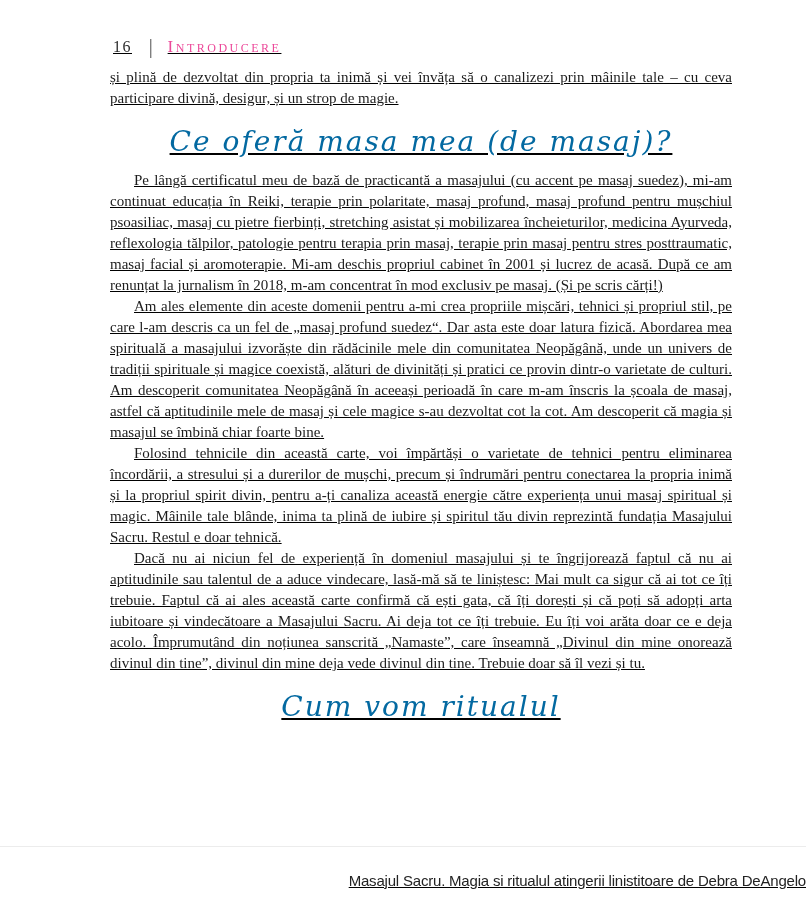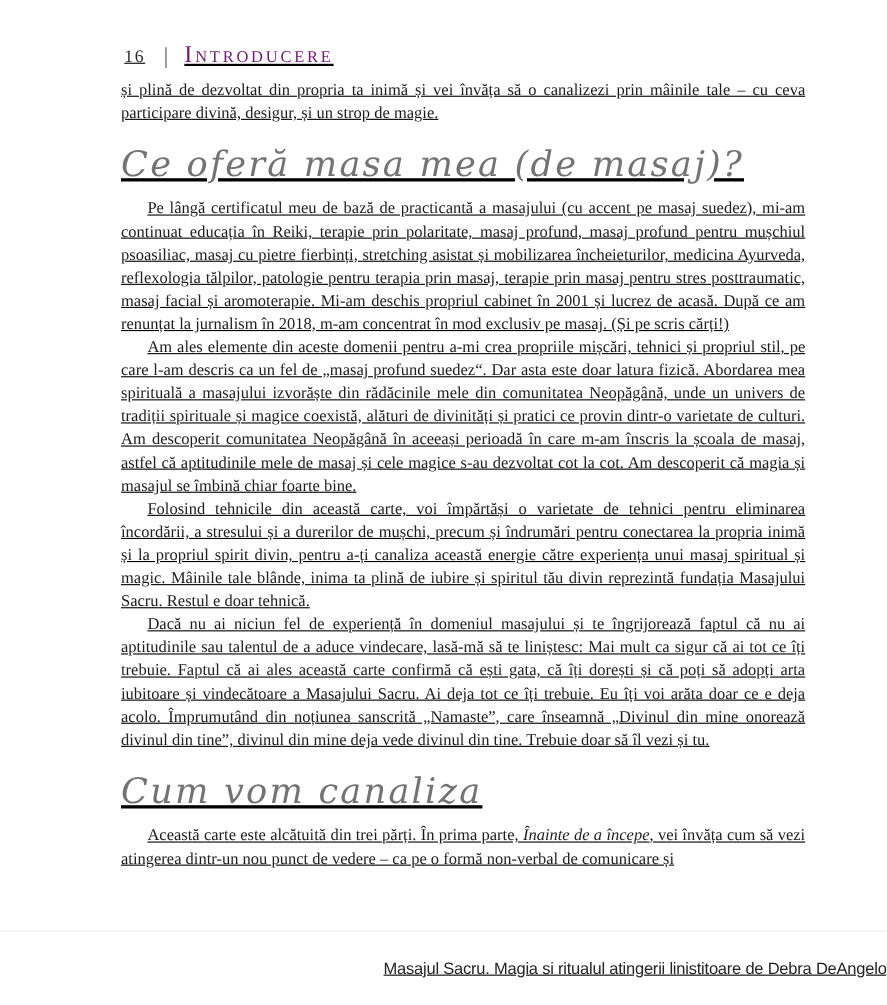--- a/index.html
+++ b/index.html
@@ -34,40 +34,40 @@
   }
   .sep {
     font-size: 18px;
     font-weight: 300;
     color: #3a3a3a;
     margin: 0 15px 0 17px;
     transform: scaleY(1.15);
   }
   .chapter {
     font-variant: small-caps;
-    font-size: 22px;
+    font-size: 17px;
     letter-spacing: 2.5px;
-    color: #701a75;
+    color: #ec4899;
   }
   .para {
     font-size: 15px;
     line-height: 21px;
     text-align: justify;
     margin: 0;
     color: var(--text, #1c1c1c);
   }
   .para.indent { text-indent: 24px; }
   .script-heading {
-    text-align: left;
+    text-align: center;
     font-family: "DejaVu Serif", serif;
     font-style: italic;
     font-weight: 400;
-    font-size: 32px;
+    font-size: 28px;
     letter-spacing: 2px;
-    color: #737373;
+    color: #0369a1;
     margin: 16px 0 12px 0;
   }
   .para i { font-style: italic; }
   .footer {
     height: 68px;
     border-top: 1px solid var(--divider, #ececec);
     display: flex;
     align-items: center;
     justify-content: flex-end;
     box-sizing: border-box;
@@ -91,20 +91,19 @@
       <span class="sep">|</span>
       <span class="chapter">Introducere</span>
     </div>
     <div id="page-body">
         <div class="para">și plină de dezvoltat din propria ta inimă și vei învăța să o canalizezi prin mâinile tale – cu ceva participare divină, desigur, și un strop de magie.</div>
         <div class="script-heading">Ce oferă masa mea (de masaj)?</div>
         <div class="para indent">Pe lângă certificatul meu de bază de practicantă a masajului (cu accent pe masaj suedez), mi-am continuat educația în Reiki, terapie prin polaritate, masaj profund, masaj profund pentru mușchiul psoasiliac, masaj cu pietre fierbinți, stretching asistat și mobilizarea încheieturilor, medicina Ayurveda, reflexologia tălpilor, patologie pentru terapia prin masaj, terapie prin masaj pentru stres posttraumatic, masaj facial și aromoterapie. Mi-am deschis propriul cabinet în 2001 și lucrez de acasă. După ce am renunțat la jurnalism în 2018, m-am concentrat în mod exclusiv pe masaj. (Și pe scris cărți!)</div>
         <div class="para indent">Am ales elemente din aceste domenii pentru a-mi crea propriile mișcări, tehnici și propriul stil, pe care l-am descris ca un fel de „masaj profund suedez“. Dar asta este doar latura fizică. Abordarea mea spirituală a masajului izvorăște din rădăcinile mele din comunitatea Neopăgână, unde un univers de tradiții spirituale și magice coexistă, alături de divinități și pratici ce provin dintr-o varietate de culturi. Am descoperit comunitatea Neopăgână în aceeași perioadă în care m-am înscris la școala de masaj, astfel că aptitudinile mele de masaj și cele magice s-au dezvoltat cot la cot. Am descoperit că magia și masajul se îmbină chiar foarte bine.</div>
         <div class="para indent">Folosind tehnicile din această carte, voi împărtăși o varietate de tehnici pentru eliminarea încordării, a stresului și a durerilor de mușchi, precum și îndrumări pentru conectarea la propria inimă și la propriul spirit divin, pentru a-ți canaliza această energie către experiența unui masaj spiritual și magic. Mâinile tale blânde, inima ta plină de iubire și spiritul tău divin reprezintă fundația Masajului Sacru. Restul e doar tehnică.</div>
         <div class="para indent">Dacă nu ai niciun fel de experiență în domeniul masajului și te îngrijorează faptul că nu ai aptitudinile sau talentul de a aduce vindecare, lasă-mă să te liniștesc: Mai mult ca sigur că ai tot ce îți trebuie. Faptul că ai ales această carte confirmă că ești gata, că îți dorești și că poți să adopți arta iubitoare și vindecătoare a Masajului Sacru. Ai deja tot ce îți trebuie. Eu îți voi arăta doar ce e deja acolo. Împrumutând din noțiunea sanscrită „Namaste”, care înseamnă „Divinul din mine onorează divinul din tine”, divinul din mine deja vede divinul din tine. Trebuie doar să îl vezi și tu.</div>
-        <div class="script-heading">Cum vom canaliza</div>
-        <div class="para indent">Această carte este alcătuită din trei părți. În prima parte, <i>Înainte de a începe</i>, vei învăța cum să vezi atingerea dintr-un nou punct de vedere – ca pe o formă non-verbal de comunicare și</div>
+        <div class="script-heading">Cum vom ritualul</div>
       </div>
   </div>
   <div class="footer">
     <span class="book-caption">Masajul Sacru. Magia si ritualul atingerii linistitoare de Debra DeAngelo</span>
   </div>
 </div>
 
 </body></html>

